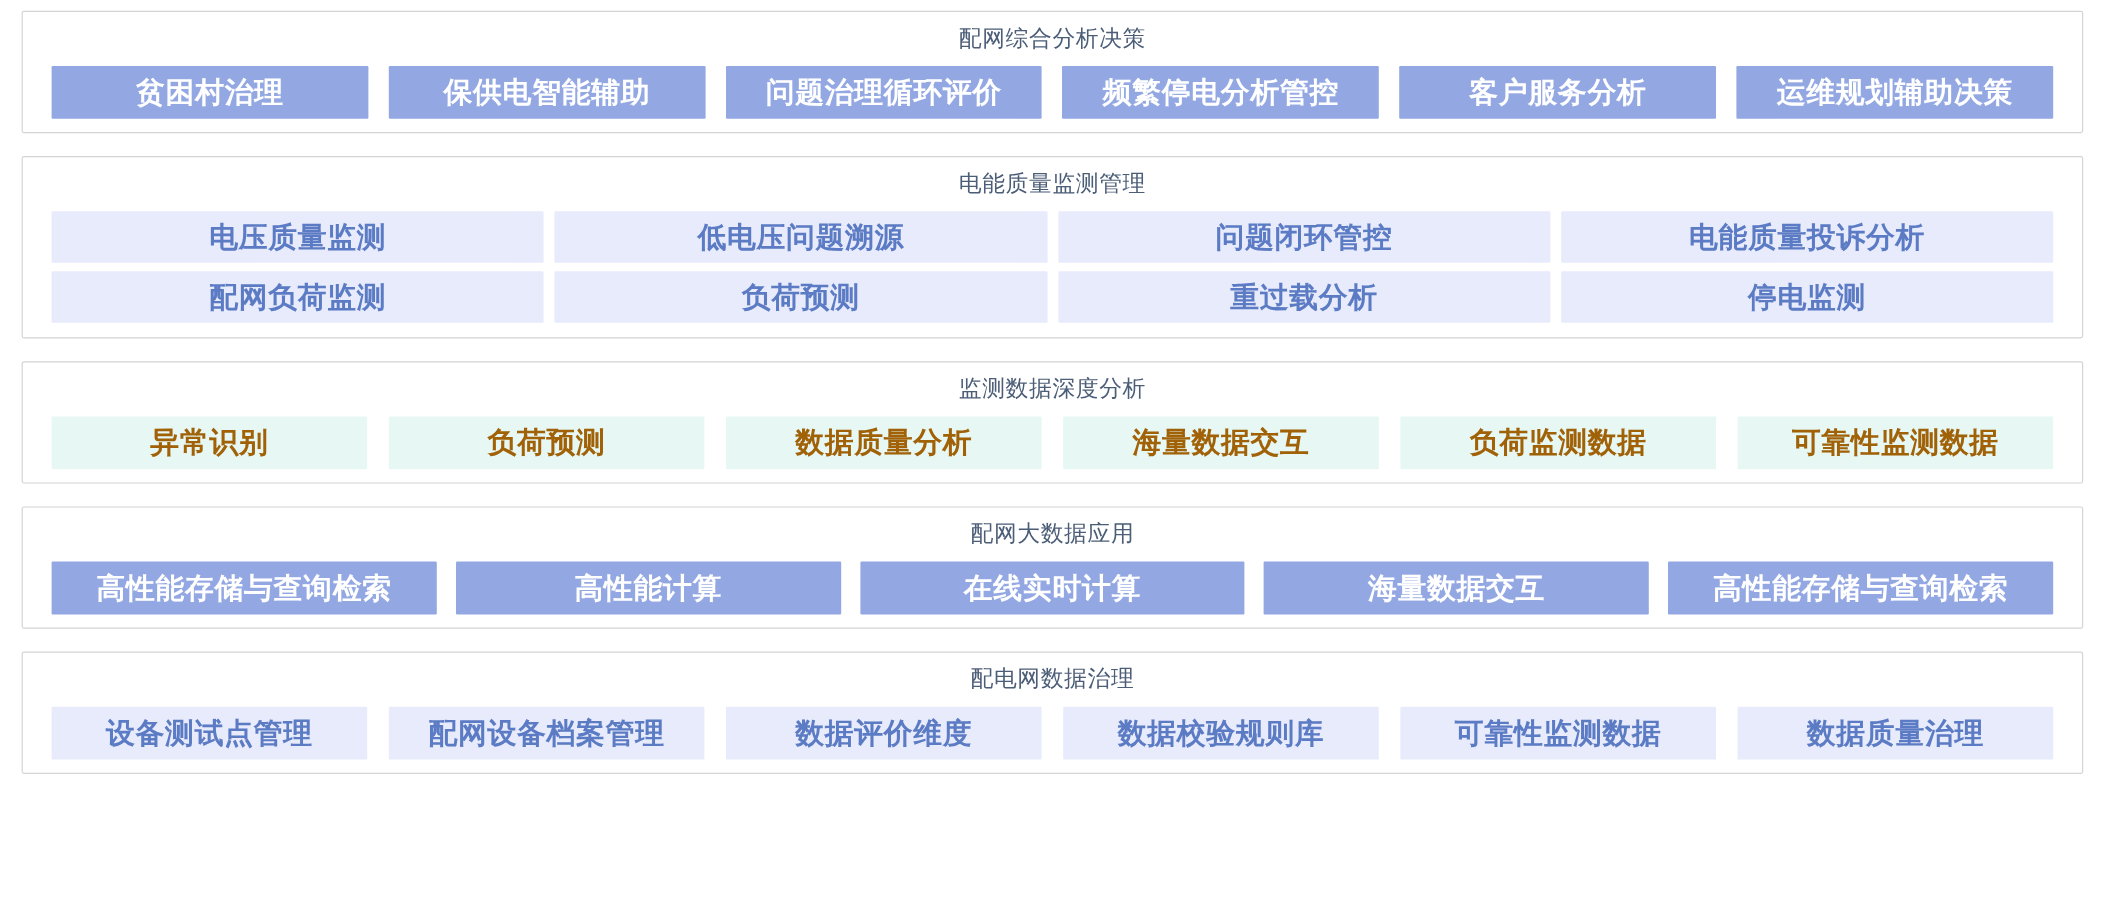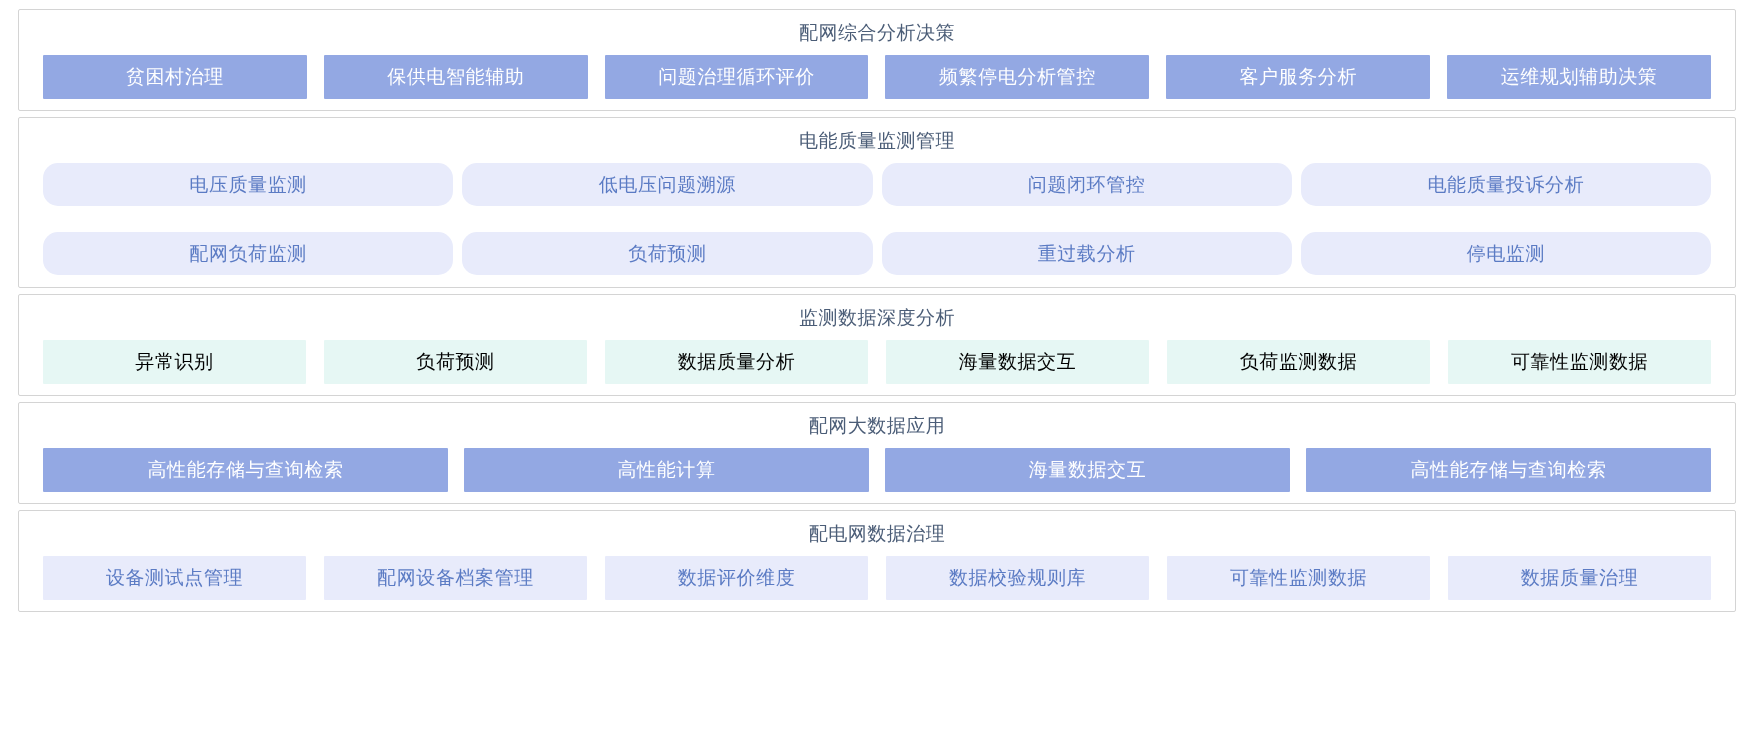--- a/index.html
+++ b/index.html
@@ -10,21 +10,21 @@
     background: #ffffff;
     font-family: "Liberation Sans", "DejaVu Sans", sans-serif;
   }
 
   .architecture {
     width: 1754px;
     height: 751px;
     padding: 9px 18px 8px 18px;
     display: flex;
     flex-direction: column;
-    gap: 6px;
+    gap: 19px;
     background: #ffffff;
   }
 
   .layer {
     border: 1px solid #d4d4d4;
     border-radius: 2px;
     background: #ffffff;
     padding: 9px 0 11px 0;
     display: flex;
     flex-direction: column;
@@ -46,54 +46,54 @@
     gap: 17px;
     margin-top: 4px;
   }
 
   .chip {
     flex: 1 1 0;
     height: 44px;
     display: flex;
     align-items: center;
     justify-content: center;
-    font-size: 19px;
+    font-size: 24px;
     letter-spacing: 0.6px;
     white-space: nowrap;
     border-radius: 1px;
-    font-weight: 400;
+    font-weight: 700;
   }
 
   
   .chip.solid {
     background: #93a8e3;
     color: #ffffff;
   }
 
   
   .chip.pale {
     background: #e8ebfb;
     color: #5b7bc4;
   }
 
   
   .chip.mint {
     background: #e6f7f4;
-    color: #000000;
+    color: #a16207;
   }
 
   
   .layer-1 .chip-row { gap: 17px; padding: 0 24px; }
   .layer-2 .chip-row { gap: 9px; padding: 0 24px; }
-  .layer-2 .chip-row + .chip-row { margin-top: 26px; }
+  .layer-2 .chip-row + .chip-row { margin-top: 7px; }
   .layer-3 .chip-row { gap: 18px; padding: 0 24px; }
   .layer-4 .chip-row { gap: 16px; padding: 0 24px; }
   .layer-5 .chip-row { gap: 18px; padding: 0 24px; }
 
-  .layer-2 .chip { height: 43px; border-radius: 15px; }
+  .layer-2 .chip { height: 43px; }
   .layer-2 { padding-bottom: 12px; }
 </style>
 </head>
 <body>
 
 <div class="architecture">
 
   <section class="layer layer-1">
     <div class="layer-title">配网综合分析决策</div>
     <div class="chip-row">
@@ -132,20 +132,21 @@
       <div class="chip mint">负荷监测数据</div>
       <div class="chip mint">可靠性监测数据</div>
     </div>
   </section>
 
   <section class="layer layer-4">
     <div class="layer-title">配网大数据应用</div>
     <div class="chip-row">
       <div class="chip solid">高性能存储与查询检索</div>
       <div class="chip solid">高性能计算</div>
+      <div class="chip solid">在线实时计算</div>
       <div class="chip solid">海量数据交互</div>
       <div class="chip solid">高性能存储与查询检索</div>
     </div>
   </section>
 
   <section class="layer layer-5">
     <div class="layer-title">配电网数据治理</div>
     <div class="chip-row">
       <div class="chip pale">设备测试点管理</div>
       <div class="chip pale">配网设备档案管理</div>

